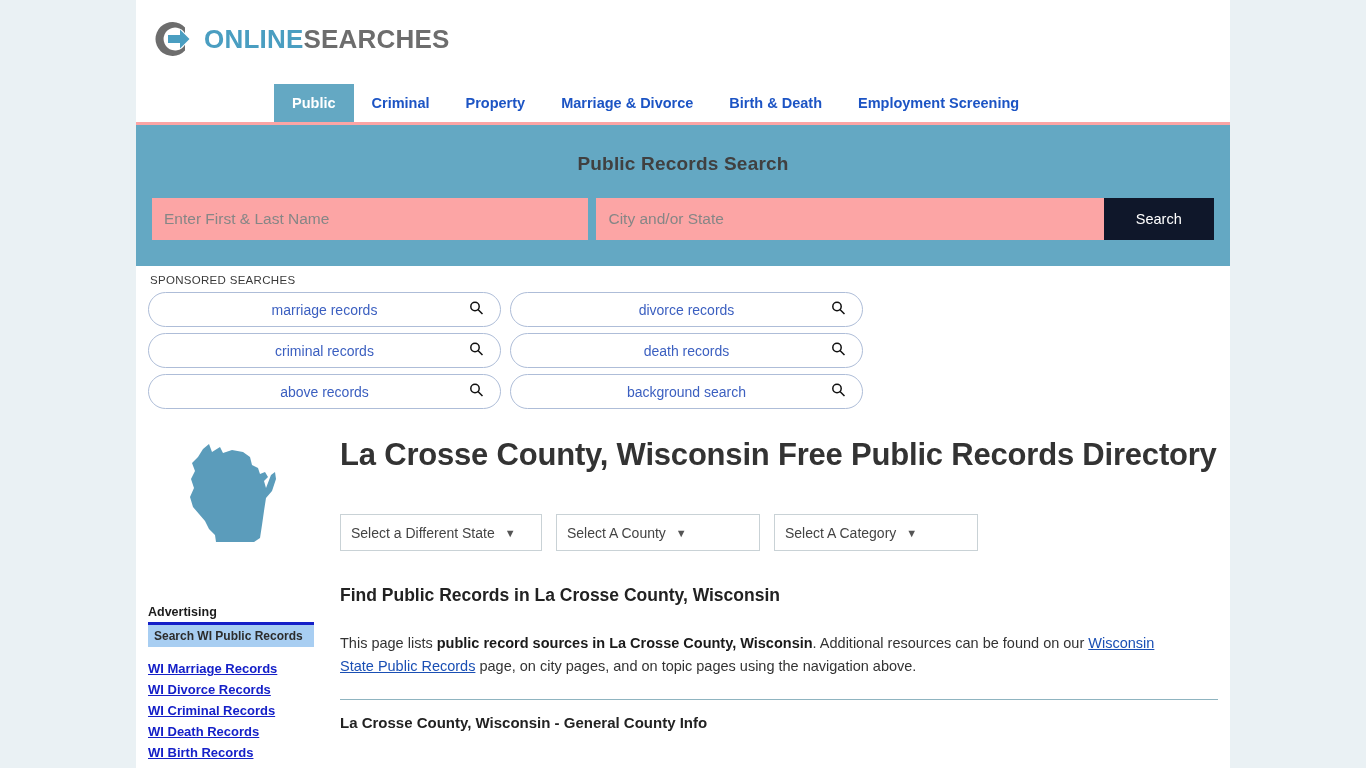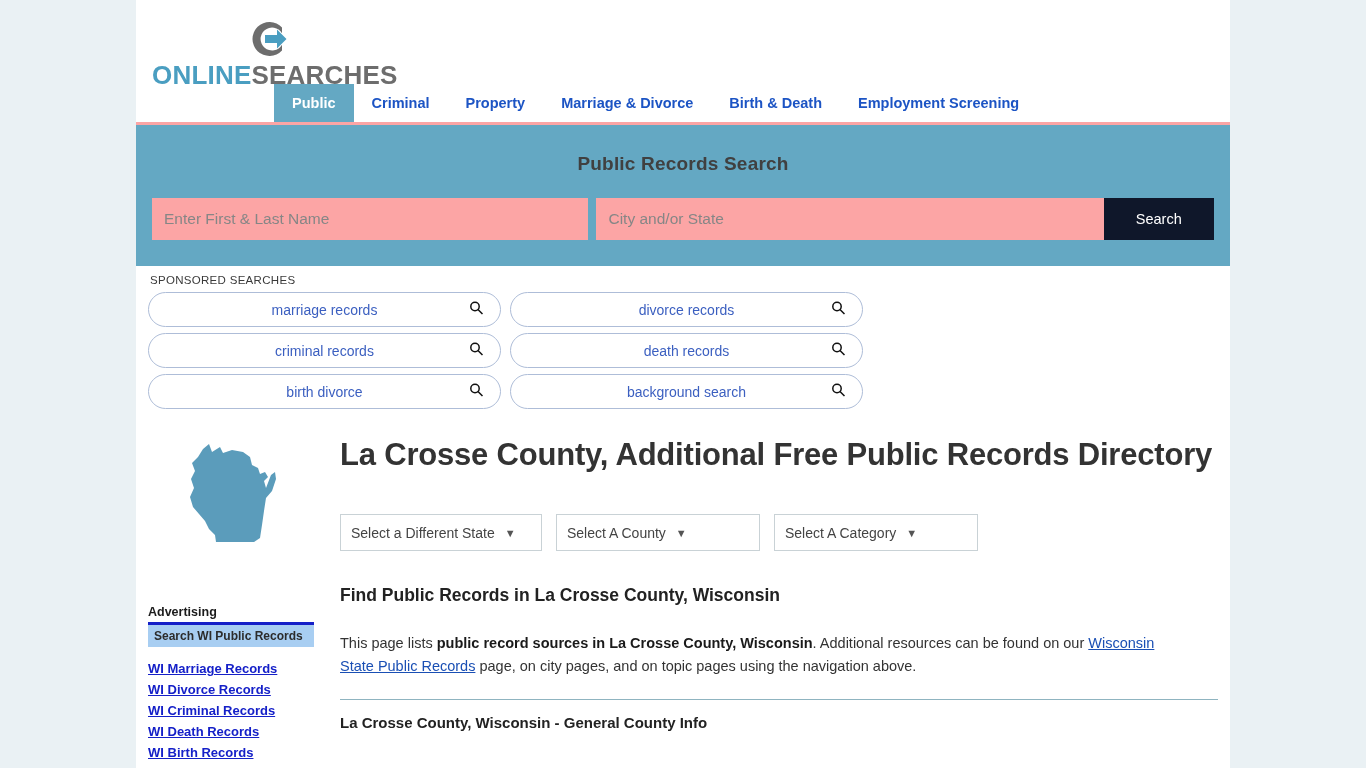--- a/index.html
+++ b/index.html
@@ -12,21 +12,21 @@
   }
   .page {
     position: absolute;
     left: 136px; top: 0;
     width: 1094px; min-height: 768px;
     background: #ffffff;
   }
 
   
   .logo-bar { height: 84px; position: relative; }
-  .logo { position: absolute; left: 16px; top: 16px; display: flex; align-items: center; flex-direction: column; }
+  .logo { position: absolute; left: 16px; top: 16px; display: flex; align-items: center; }
   .logo-mark { width: 46px; height: 46px; position: relative; margin-right: 6px; }
   .logo-text { font-size: 26px; font-weight: bold; letter-spacing: .2px; line-height: 1; }
   .logo-online { color: #4a9ec1; }
   .logo-searches { color: #6d6d6d; }
 
   
   .tabs {
     height: 41px;
     display: flex;
     align-items: stretch;
@@ -217,21 +217,21 @@
         <span class="pill-label">death records</span>
         <span class="pill-icon">
           <svg width="15" height="15" viewBox="0 0 15 15">
               <circle cx="6" cy="6" r="4.2" fill="none" stroke="#111" stroke-width="1.5"></circle>
               <line x1="9" y1="9" x2="13.5" y2="13.5" stroke="#111" stroke-width="1.5"></line>
             </svg>
         </span>
       </div>
 
       <div class="pill">
-        <span class="pill-label">birth divorce</span>
+        <span class="pill-label">above records</span>
         <span class="pill-icon">
           <svg width="15" height="15" viewBox="0 0 15 15">
               <circle cx="6" cy="6" r="4.2" fill="none" stroke="#111" stroke-width="1.5"></circle>
               <line x1="9" y1="9" x2="13.5" y2="13.5" stroke="#111" stroke-width="1.5"></line>
             </svg>
         </span>
       </div>
 
       <div class="pill">
         <span class="pill-label">background search</span>
@@ -248,21 +248,21 @@
 
   <div class="title-block">
     <div class="state-map">
       <svg width="115" height="110" viewBox="0 0 115 110">
         <path fill="#5b9cbb" d="M27,8 L33,3 L36,11 L44,6 L47,12 L56,9 L67,11 L74,16 L76,24 L82,27 L84,33 L89,31
           L92,36 L88,40 L90,47 L95,34 L99,31 L100,38 L96,50 L90,57 L88,70 L86,84 L84,97 L78,101 L66,101 L52,101
           L40,101 L39,94 L33,88 L29,80 L23,73 L17,66 L14,56 L18,47 L15,38 L19,30 L16,22 L22,16 Z"></path>
       </svg>
     </div>
     <div class="title-col">
-      <h1 class="page-title">La Crosse County, Additional Free Public Records Directory</h1>
+      <h1 class="page-title">La Crosse County, Wisconsin Free Public Records Directory</h1>
 
       <div class="select-row">
         <div class="select sel-state">
           <span>Select a Different State</span>
           <span class="caret">▼</span>
         </div>
         <div class="select sel-county">
           <span>Select A County</span>
           <span class="caret">▼</span>
         </div>

